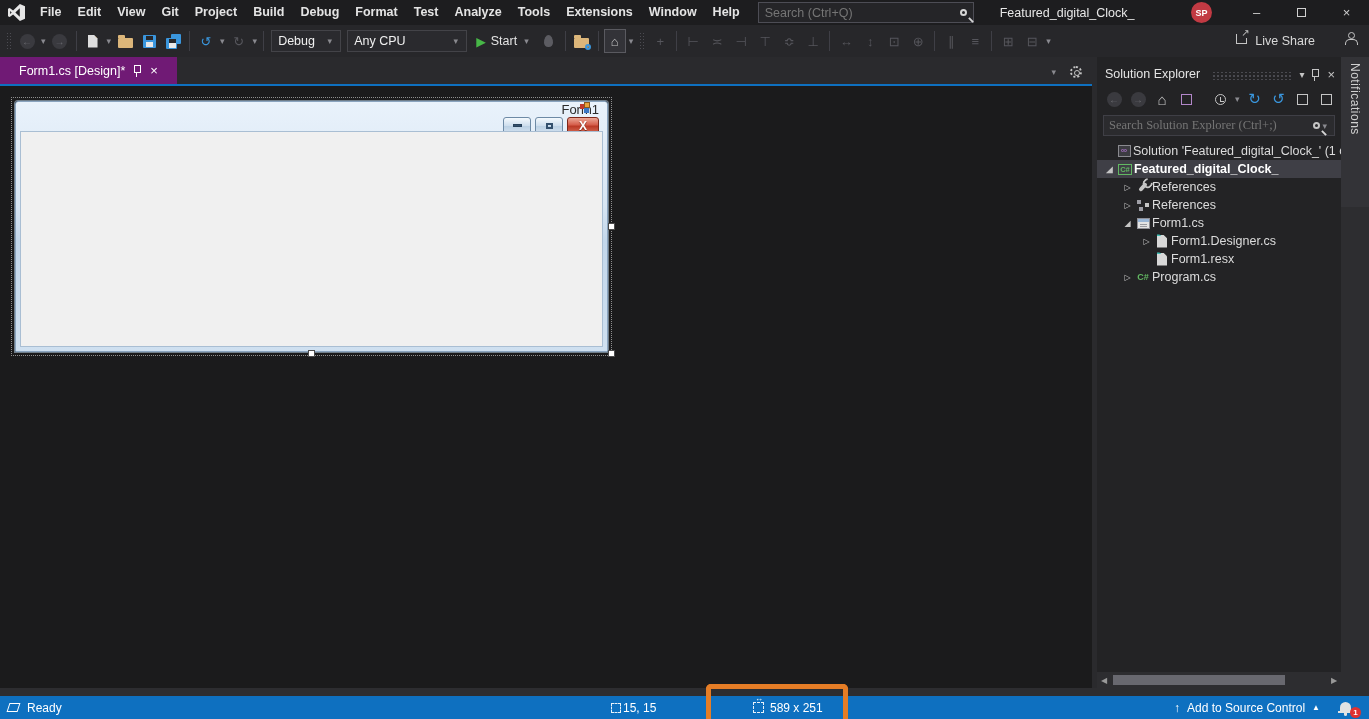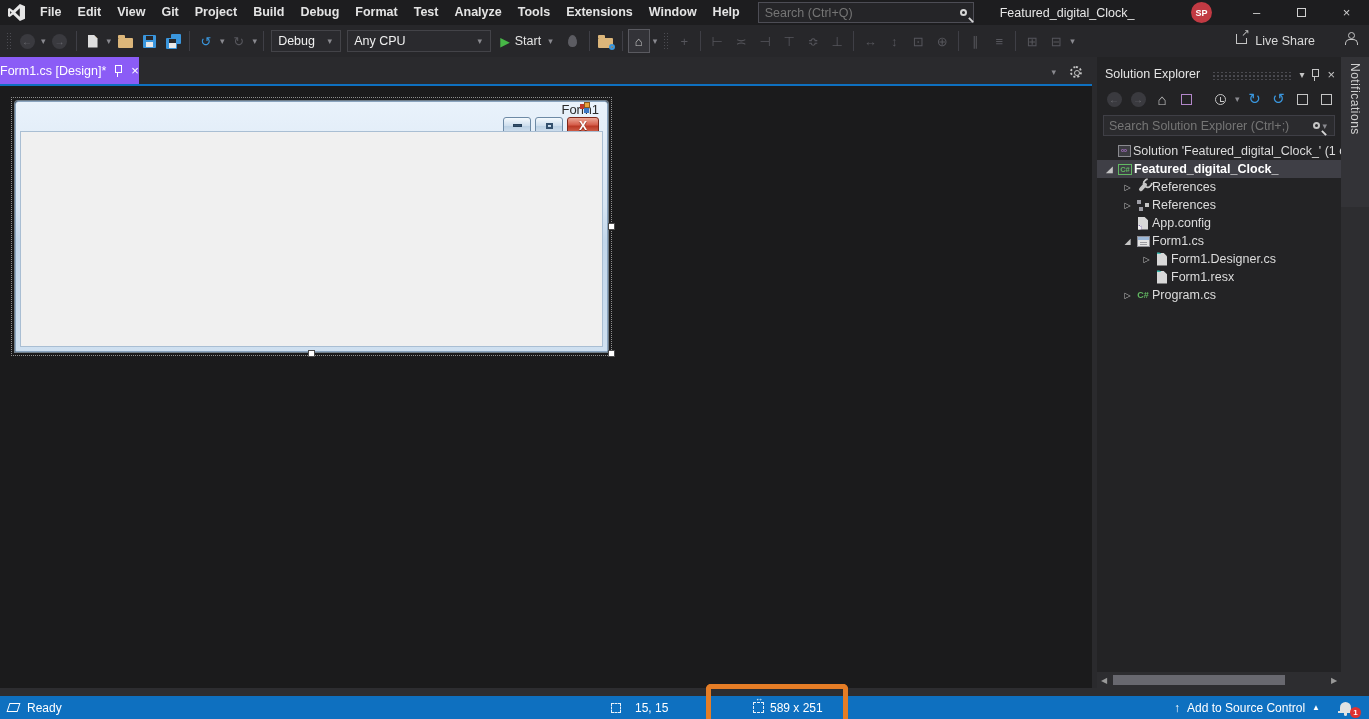--- a/index.html
+++ b/index.html
@@ -51,21 +51,21 @@
   .share-icon { position:relative; width:11px; height:10px; border:1px solid #c5c5c5; border-top:none; }
   .share-icon::after { content:"\2197"; position:absolute; left:3px; top:-7px; font-size:10px; color:#c5c5c5; background:#27272a; padding:0 1px; }
   .person-icon { position:relative; width:8px; height:8px; margin-left:24px; }
   .person-icon::before { content:""; position:absolute; left:1px; top:-2px; width:5px; height:5px; border:1.5px solid #c5c5c5; border-radius:50%; }
   .person-icon::after { content:""; position:absolute; left:-2px; top:5px; width:11px; height:5px; border:1.5px solid #c5c5c5; border-bottom:none; border-radius:5px 5px 0 0; }
 
   
   .main { display:flex; height:631px; }
   .editor { flex:1; min-width:0; display:flex; flex-direction:column; background:#1b1b1c; }
   .tabstrip { height:29px; background:#2a2a2d; display:flex; align-items:flex-end; border-bottom:2px solid #0e70c0; }
-  .tab-active { height:27px; background:#8b5cf6; color:#fff; display:flex; align-items:center; gap:7px; padding:0 0; }
+  .tab-active { height:27px; background:#701a75; color:#fff; display:flex; align-items:center; gap:7px; padding:0 19px; }
   .pin-icon { display:inline-block; width:11px; height:13px; position:relative; }
   .pin-icon::before { content:""; position:absolute; left:2px; top:1px; width:5px; height:6px; border:1px solid currentColor; }
   .pin-icon::after { content:""; position:absolute; left:4px; top:9px; width:1px; height:4px; background:currentColor; }
   .tab-x { font-size:13px; }
   .strip-right { margin-left:auto; display:flex; align-items:center; gap:12px; padding:0 10px 6px 0; color:#c5c5c5; }
   .gear-icon { width:12px; height:12px; border:2px dotted #c5c5c5; border-radius:50%; position:relative; }
   .gear-icon::after { content:""; position:absolute; left:2px; top:2px; width:4px; height:4px; border:1px solid #c5c5c5; border-radius:50%; }
 
   .designer { position:relative; flex:1; background:#1b1b1c; }
   .sel-outline { position:absolute; left:11px; top:11px; width:601px; height:259px; border:1px dotted #8f8f8f; }
@@ -91,21 +91,21 @@
   .se-head { height:26px; display:flex; align-items:center; padding:8px 6px 0 8px; color:#e4e4e4; gap:6px; }
   .se-grip { flex:1; height:8px; margin:4px 2px 0 6px; background-image:radial-gradient(#4a4a50 30%, transparent 32%); background-size:4px 4px; background-position:0 2px; }
   .se-head .small { font-size:10px; color:#c5c5c5; }
   .se-tools { height:28px; display:flex; align-items:center; padding:4px 4px 0 6px; gap:2px; }
   .se-tools .tb-btn { min-width:20px; height:20px; }
   .clock-icon { width:11px; height:11px; border:1.5px solid #c5c5c5; border-radius:50%; position:relative; }
   .clock-icon::after { content:""; position:absolute; left:4px; top:2px; width:3px; height:4px; border-left:1px solid #c5c5c5; border-bottom:1px solid #c5c5c5; }
   .dbl-sq { width:11px; height:11px; border:1px solid #c5c5c5; position:relative; background:#232325; }
   .dbl-sq::before { content:""; position:absolute; left:2px; top:-4px; width:11px; height:11px; border:1px solid #c5c5c5; z-index:-1; }
   .se-search { margin:4px 6px 2px 6px; height:21px; background:#2b2b2e; border:1px solid #3f3f46; display:flex; align-items:center; padding:0 5px; }
-  .se-search input { flex:1; background:transparent; border:none; outline:none; color:#7dd3fc; font-family:Liberation Sans, sans-serif; font-size:12.5px; min-width:0; }
+  .se-search input { flex:1; background:transparent; border:none; outline:none; color:#7dd3fc; font-family:Liberation Serif, serif; font-size:12.5px; min-width:0; }
   .se-tree { flex:1; overflow:hidden; padding-top:4px; }
   .tree-row { height:18px; display:flex; align-items:center; white-space:nowrap; color:#dcdcdc; }
   .tree-row.selected { background:#3f3f46; font-weight:bold; color:#fff; }
   .exp { width:13px; flex:none; font-size:8px; color:#c5c5c5; text-align:center; }
   .tico { width:18px; flex:none; display:flex; justify-content:center; align-items:center; }
   .sol-icon { width:13px; height:12px; background:#3c3c41; border:1px solid #8a8a8f; color:#9b6bb5; font-size:9px; line-height:9px; text-align:center; font-weight:bold; }
   .csproj-icon { border:1px solid #62b862; color:#62b862; font-size:7.5px; font-weight:bold; padding:0 1px; line-height:9px; }
   .wrench-icon { width:4px; height:10px; background:#c5c5c5; border-radius:2px; transform:rotate(42deg); position:relative; }
   .wrench-icon::before { content:""; position:absolute; top:-6px; left:-2px; width:6px; height:6px; border:2px solid #c5c5c5; border-radius:50%; border-top-color:transparent; }
   .refs-icon { width:12px; height:12px; position:relative; }
@@ -126,21 +126,21 @@
   
   .notif-strip { width:28px; background:#2d2d30; position:relative; }
   .notif-tab { position:absolute; top:0; left:0; width:28px; height:150px; background:#333337; display:flex; justify-content:center; padding-top:6px; }
   .notif-tab span { writing-mode:vertical-rl; color:#d0d0d0; font-size:12px; letter-spacing:.5px; }
 
   
   .status-gap { height:8px; background:#2d2d30; }
   .statusbar { position:relative; height:23px; background:#0e70c0; color:#fff; display:flex; align-items:center; font-size:12px; }
   .sb-left { display:flex; align-items:center; gap:8px; padding-left:8px; }
   .pgram { width:11px; height:9px; border:1px solid #fff; transform:skewX(-18deg); }
-  .sb-pos { position:absolute; left:611px; display:flex; align-items:center; gap:14px; }
+  .sb-pos { position:absolute; left:611px; display:flex; align-items:center; gap:2px; }
   .dash-sq { width:10px; height:10px; border:1px dashed #e8f2fb; }
   .sb-size { position:absolute; left:753px; display:flex; align-items:center; gap:6px; }
   .size-ico { width:11px; height:11px; border:1px dashed #e8f2fb; position:relative; }
   .size-ico::after { content:"\2194"; position:absolute; top:-9px; left:1px; font-size:8px; }
   .sb-right { margin-left:auto; display:flex; align-items:center; gap:7px; padding-right:10px; }
   .caret-up { font-size:8px; }
   .bell-wrap { position:relative; width:20px; height:16px; margin-left:12px; }
   .bell-icon { position:absolute; left:1px; top:2px; width:11px; height:9px; background:#e2e2e2; border-radius:6px 6px 0 0; }
   .bell-icon::before { content:""; position:absolute; bottom:-2px; left:-2px; width:15px; height:2px; background:#e2e2e2; }
   .bell-icon::after { content:""; position:absolute; bottom:-5px; left:4px; width:3px; height:3px; background:#e2e2e2; border-radius:0 0 2px 2px; }
@@ -219,21 +219,21 @@
   <span class="dd-caret">▾</span>
   <span class="tb-btn disabled">
       <span>↻</span>
     </span>
   <span class="dd-caret">▾</span>
   <span class="tb-sep"></span>
   <div class="combo" style="width:70px">
       <span>Debug</span>
       <span class="dd-caret">▾</span>
     </div>
-  <div class="combo" style="width:144px">
+  <div class="combo" style="width:120px">
       <span>Any CPU</span>
       <span class="dd-caret">▾</span>
     </div>
   <div class="start-btn">
       <span class="green">▶</span>
       <span>Start</span>
       <span class="dd-caret">▾</span>
     </div>
   <span class="tb-btn disabled">
       <span class="flame-icon"></span>
@@ -421,28 +421,20 @@
         <span class="exp">▷</span>
         <span class="tico">
             <span class="refs-icon">
               <i></i>
               <i></i>
               <i></i>
             </span>
           </span>
         <span>References</span>
       </div>
-      <div class="tree-row" style="padding-left:37px">
-        <span class="tico">
-            <span class="file-ico">
-              <i class="gear-dot"></i>
-            </span>
-          </span>
-        <span>App.config</span>
-      </div>
       <div class="tree-row" style="padding-left:24px">
         <span class="exp">◢</span>
         <span class="tico">
             <span class="formfile-icon"></span>
           </span>
         <span>Form1.cs</span>
       </div>
       <div class="tree-row" style="padding-left:43px">
         <span class="exp">▷</span>
         <span class="tico">

